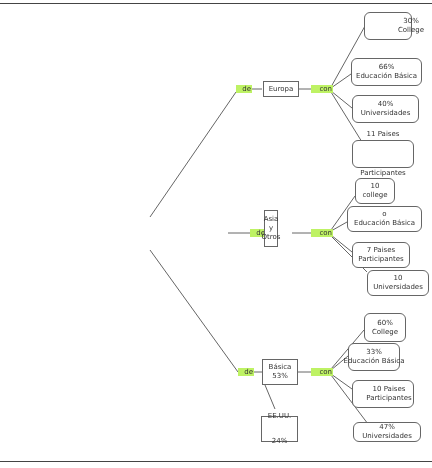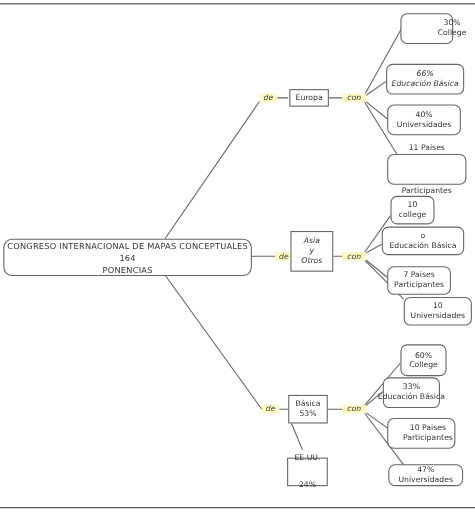--- a/index.html
+++ b/index.html
@@ -8,21 +8,21 @@
   #canvas{position:absolute;left:0;top:0;width:432px;height:468px;}
   svg.edges{position:absolute;left:0;top:0;width:432px;height:468px;}
   .node{position:absolute;box-sizing:border-box;border:1px solid #666666;
         background:#ffffff;display:flex;flex-direction:column;
         align-items:center;justify-content:center;text-align:center;
         font-size:7px;line-height:9px;color:#333333;}
   .node.rounded{border-radius:6px;}
   .node.sharp{border-radius:0;}
   .node.root{border-radius:8px;font-size:7.5px;line-height:11px;letter-spacing:.2px;}
   .linklabel{position:absolute;font-size:7px;line-height:8px;color:#333333;
-             background:#fef9c3;padding:0 1px;text-align:center;font-style:italic;}
+             background:#bef264;padding:0 1px;text-align:right;}
   .rule{position:absolute;left:0;width:432px;height:0;border-top:1px solid #444444;}
   .node span{display:block;white-space:nowrap;}
 </style>
 </head>
 <body>
 
 <div id="canvas">
 
   <div class="rule" style="top:3px;"></div>
   <div class="rule" style="top:461px;"></div>
@@ -55,56 +55,51 @@
       <line x1="297" y1="372" x2="312" y2="372"></line>
       <line x1="331" y1="369" x2="364" y2="330"></line>
       <line x1="331" y1="370" x2="348" y2="356"></line>
       <line x1="331" y1="374" x2="352" y2="389"></line>
       <line x1="331" y1="375" x2="368" y2="424"></line>
 
       <line x1="265" y1="385" x2="275" y2="409"></line>
     </g>
   </svg>
 
-  <div class="node root" id="root-node" style="left:3px;top:217px;width:226px;height:34px;">
-    <span>CONGRESO INTERNACIONAL DE MAPAS CONCEPTUALES</span>
-    <span>164</span>
-    <span>PONENCIAS</span>
-  </div>
 
   <div class="linklabel" style="left:236px;top:85px;width:14px;">de</div>
   <div class="linklabel" style="left:250px;top:229px;width:14px;">de</div>
   <div class="linklabel" style="left:238px;top:368px;width:14px;">de</div>
 
   <div class="linklabel" style="left:311px;top:85px;width:20px;">con</div>
   <div class="linklabel" style="left:311px;top:229px;width:20px;">con</div>
   <div class="linklabel" style="left:311px;top:368px;width:20px;">con</div>
 
   <div class="node sharp" style="left:263px;top:81px;width:36px;height:16px;">
     <span>Europa</span>
   </div>
 
   <div class="node rounded" style="left:364px;top:12px;width:42px;height:28px;padding-left:46px;">
     <span>30%</span>
     <span>College</span>
   </div>
-  <div class="node rounded" style="left:351px;top:58px;width:71px;height:28px;font-style:italic;">
+  <div class="node rounded" style="left:351px;top:58px;width:71px;height:28px;">
     <span>66%</span>
     <span>Educación Básica</span>
   </div>
   <div class="node rounded" style="left:352px;top:95px;width:67px;height:28px;">
     <span>40%</span>
     <span>Universidades</span>
   </div>
-  <div class="node rounded" style="left:352px;top:140px;width:72px;height:28px;gap:30px;">
+  <div class="node rounded" style="left:352px;top:140px;width:62px;height:28px;gap:30px;">
     <span>11 Paises</span>
     <span>Participantes</span>
   </div>
 
-  <div class="node sharp" style="left:264px;top:210px;width:39px;height:37px;font-style:italic;">
+  <div class="node sharp" style="left:264px;top:210px;width:14px;height:37px;">
     <span>Asia</span>
     <span>y</span>
     <span>Otros</span>
   </div>
 
   <div class="node rounded" style="left:355px;top:178px;width:40px;height:26px;">
     <span>10</span>
     <span>college</span>
   </div>
   <div class="node rounded" style="left:347px;top:206px;width:75px;height:26px;">

